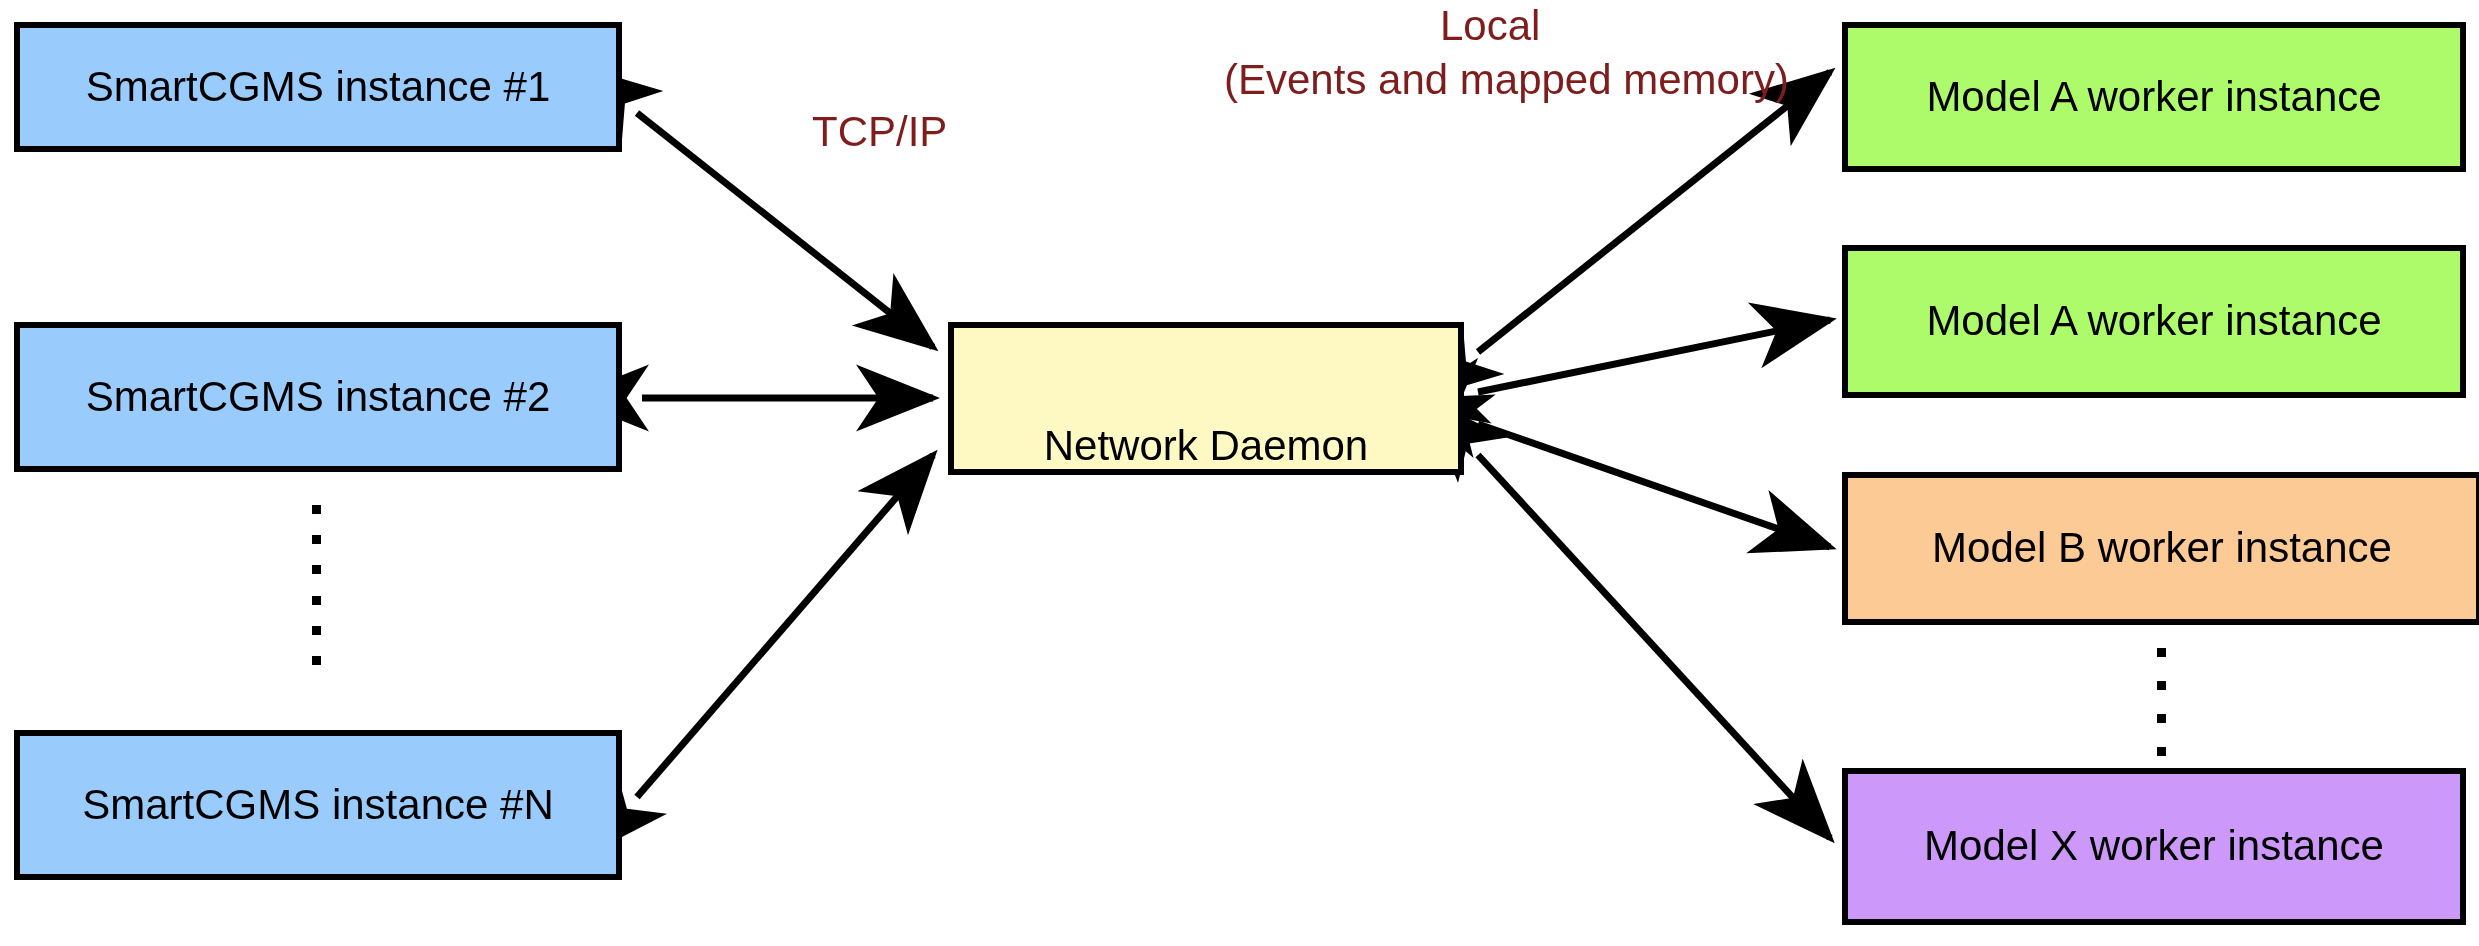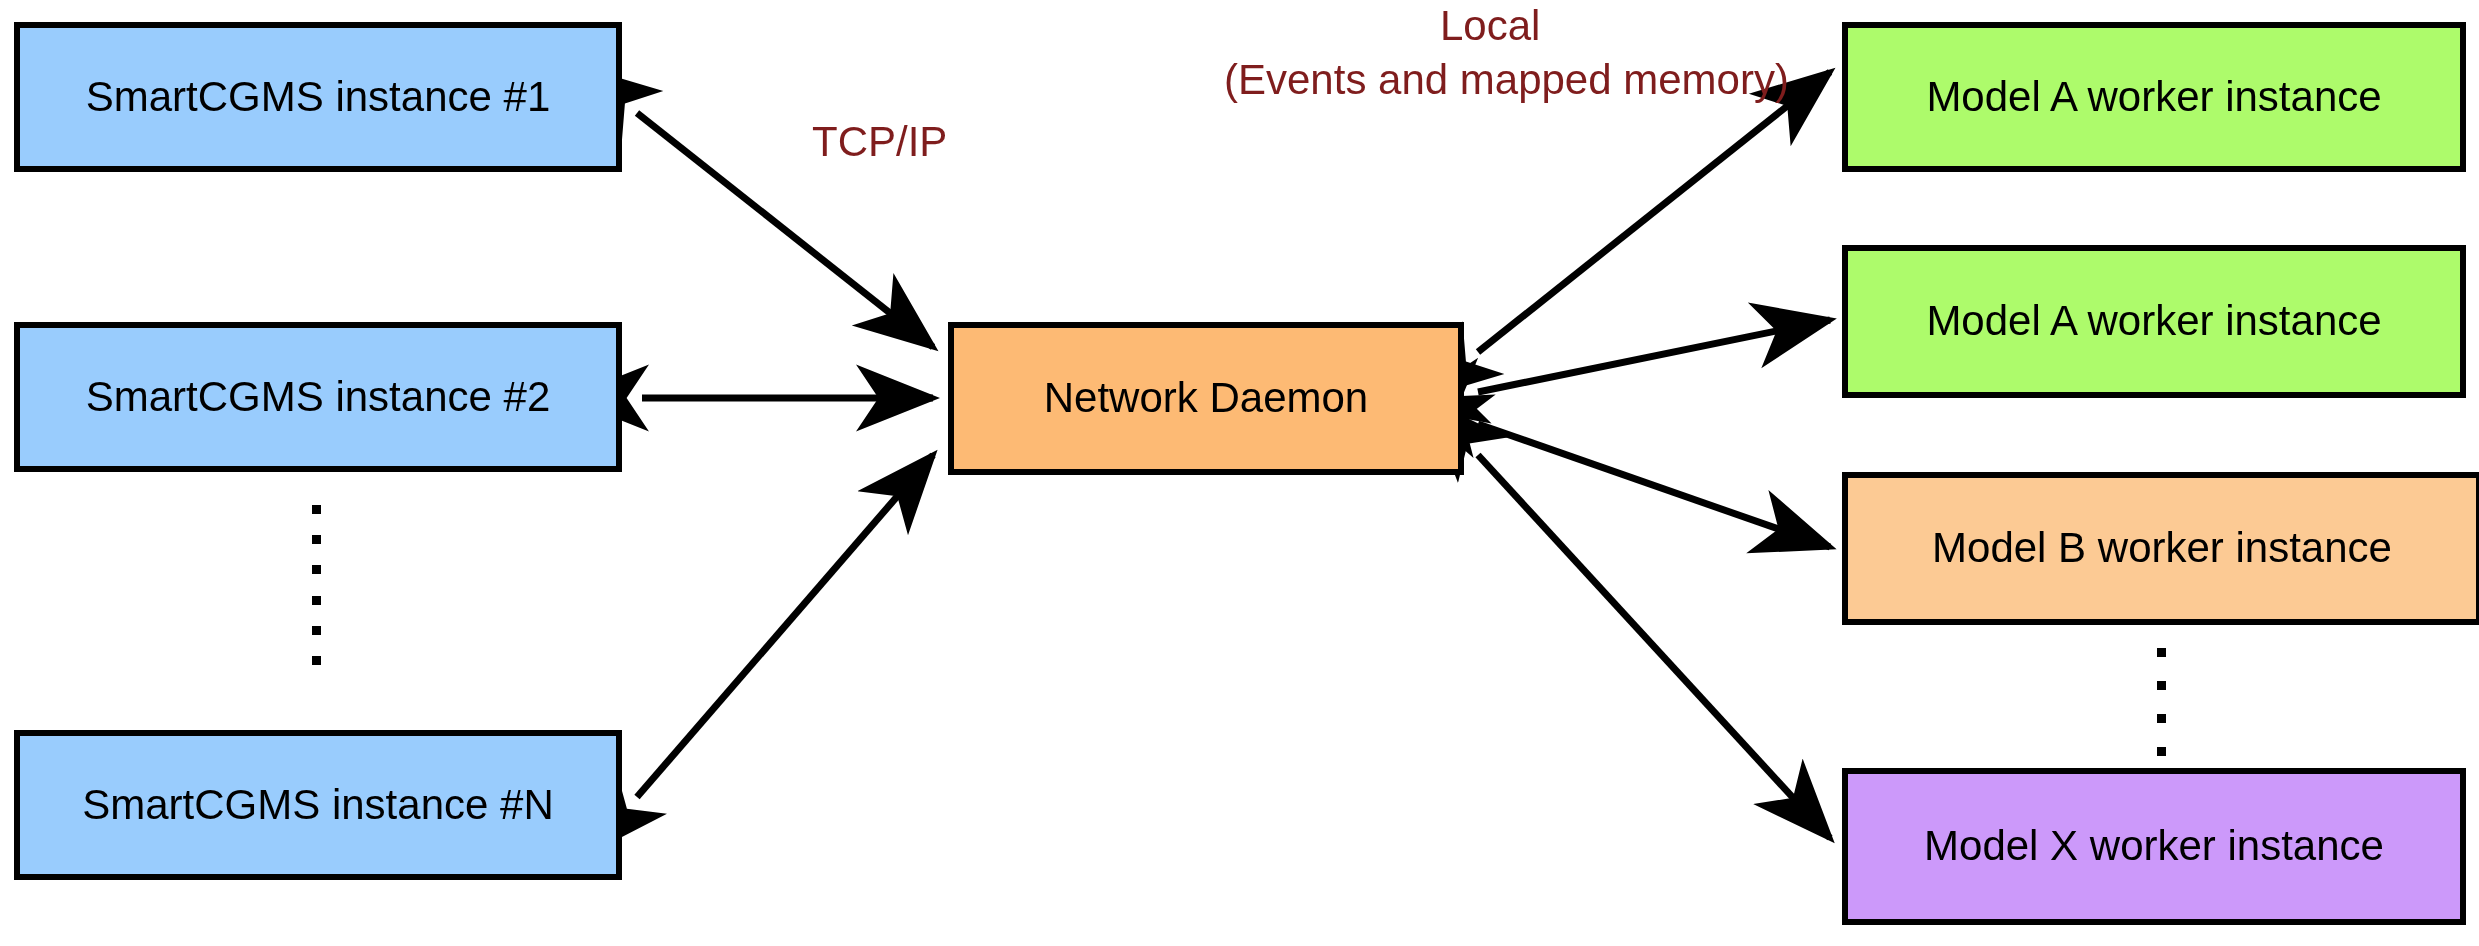--- a/index.html
+++ b/index.html
@@ -88,42 +88,42 @@
       <line x1="1478" y1="352" x2="1830" y2="72" marker-start="url(#arrowStart)" marker-end="url(#arrowEnd)"></line>
 
       <line x1="1478" y1="392" x2="1830" y2="320" marker-start="url(#arrowStart)" marker-end="url(#arrowEnd)"></line>
 
       <line x1="1478" y1="424" x2="1830" y2="547" marker-start="url(#arrowStart)" marker-end="url(#arrowEnd)"></line>
 
       <line x1="1478" y1="455" x2="1830" y2="838" marker-start="url(#arrowStart)" marker-end="url(#arrowEnd)"></line>
     </g>
   </svg>
 
-  <div class="node-box" style="left:14px; top:22px; width:608px; height:150px; background:#99ccfd;">
+  <div class="node-box" style="left:14px; top:22px; width:608px; height:130px; background:#99ccfd;">
     <span class="node-label">SmartCGMS instance #1</span>
   </div>
 
   <div class="node-box" style="left:14px; top:322px; width:608px; height:150px; background:#99ccfd;">
     <span class="node-label">SmartCGMS instance #2</span>
   </div>
 
   <div class="vdots" style="left:310px; top:505px; width:12px; height:160px;">
     <span></span>
     <span></span>
     <span></span>
     <span></span>
     <span></span>
     <span></span>
   </div>
 
   <div class="node-box" style="left:14px; top:730px; width:608px; height:150px; background:#99ccfd;align-items:center;">
     <span class="node-label">SmartCGMS instance #N</span>
   </div>
 
-  <div class="node-box" style="left:948px; top:322px; width:516px; height:153px; background:#fdba74;">
+  <div class="node-box" style="left:948px; top:322px; width:516px; height:153px; background:#fef9c3;align-items:flex-end;">
     <span class="node-label">Network Daemon</span>
   </div>
 
   <div class="node-box" style="left:1842px; top:22px; width:624px; height:150px; background:#adfb6b;">
     <span class="node-label">Model A worker instance</span>
   </div>
 
   <div class="node-box" style="left:1842px; top:245px; width:624px; height:153px; background:#adfb6b;">
     <span class="node-label">Model A worker instance</span>
   </div>
@@ -136,19 +136,19 @@
     <span></span>
     <span></span>
     <span></span>
     <span></span>
   </div>
 
   <div class="node-box" style="left:1842px; top:768px; width:624px; height:157px; background:#cc99fa;">
     <span class="node-label">Model X worker instance</span>
   </div>
 
-  <div class="edge-label" style="left:812px; top:118px;">TCP/IP</div>
+  <div class="edge-label" style="left:812px; top:108px;">TCP/IP</div>
 
   <div class="edge-label" style="left:1440px; top:2px;">Local</div>
 
   <div class="edge-label" style="left:1192px; top:56px;margin-left:32px;">(Events and mapped memory)</div>
 
 </div>
 
 </body></html>

